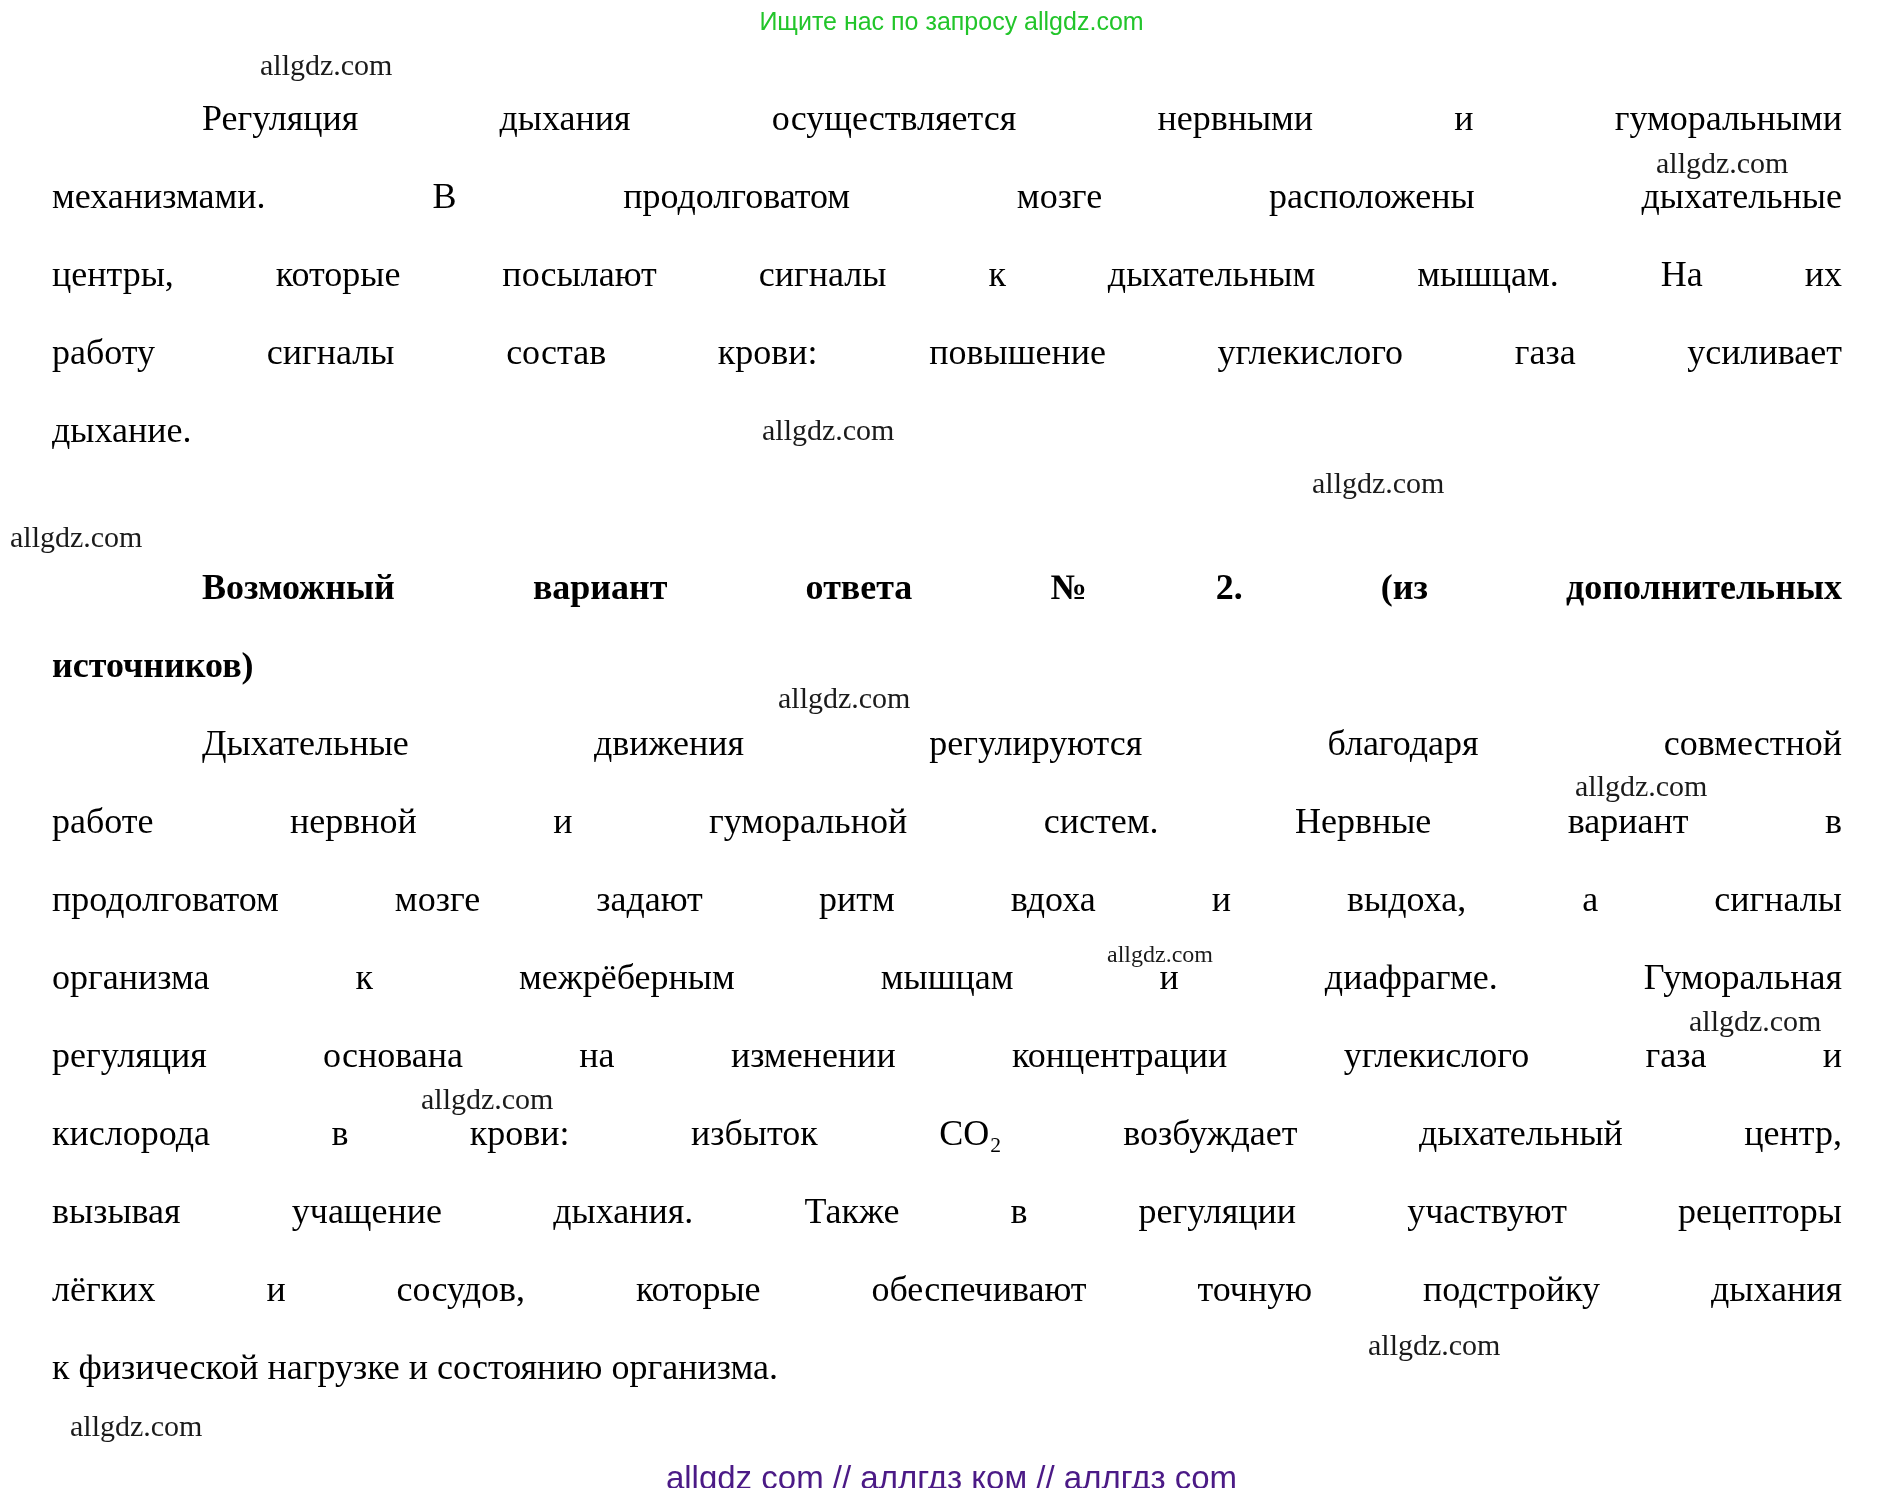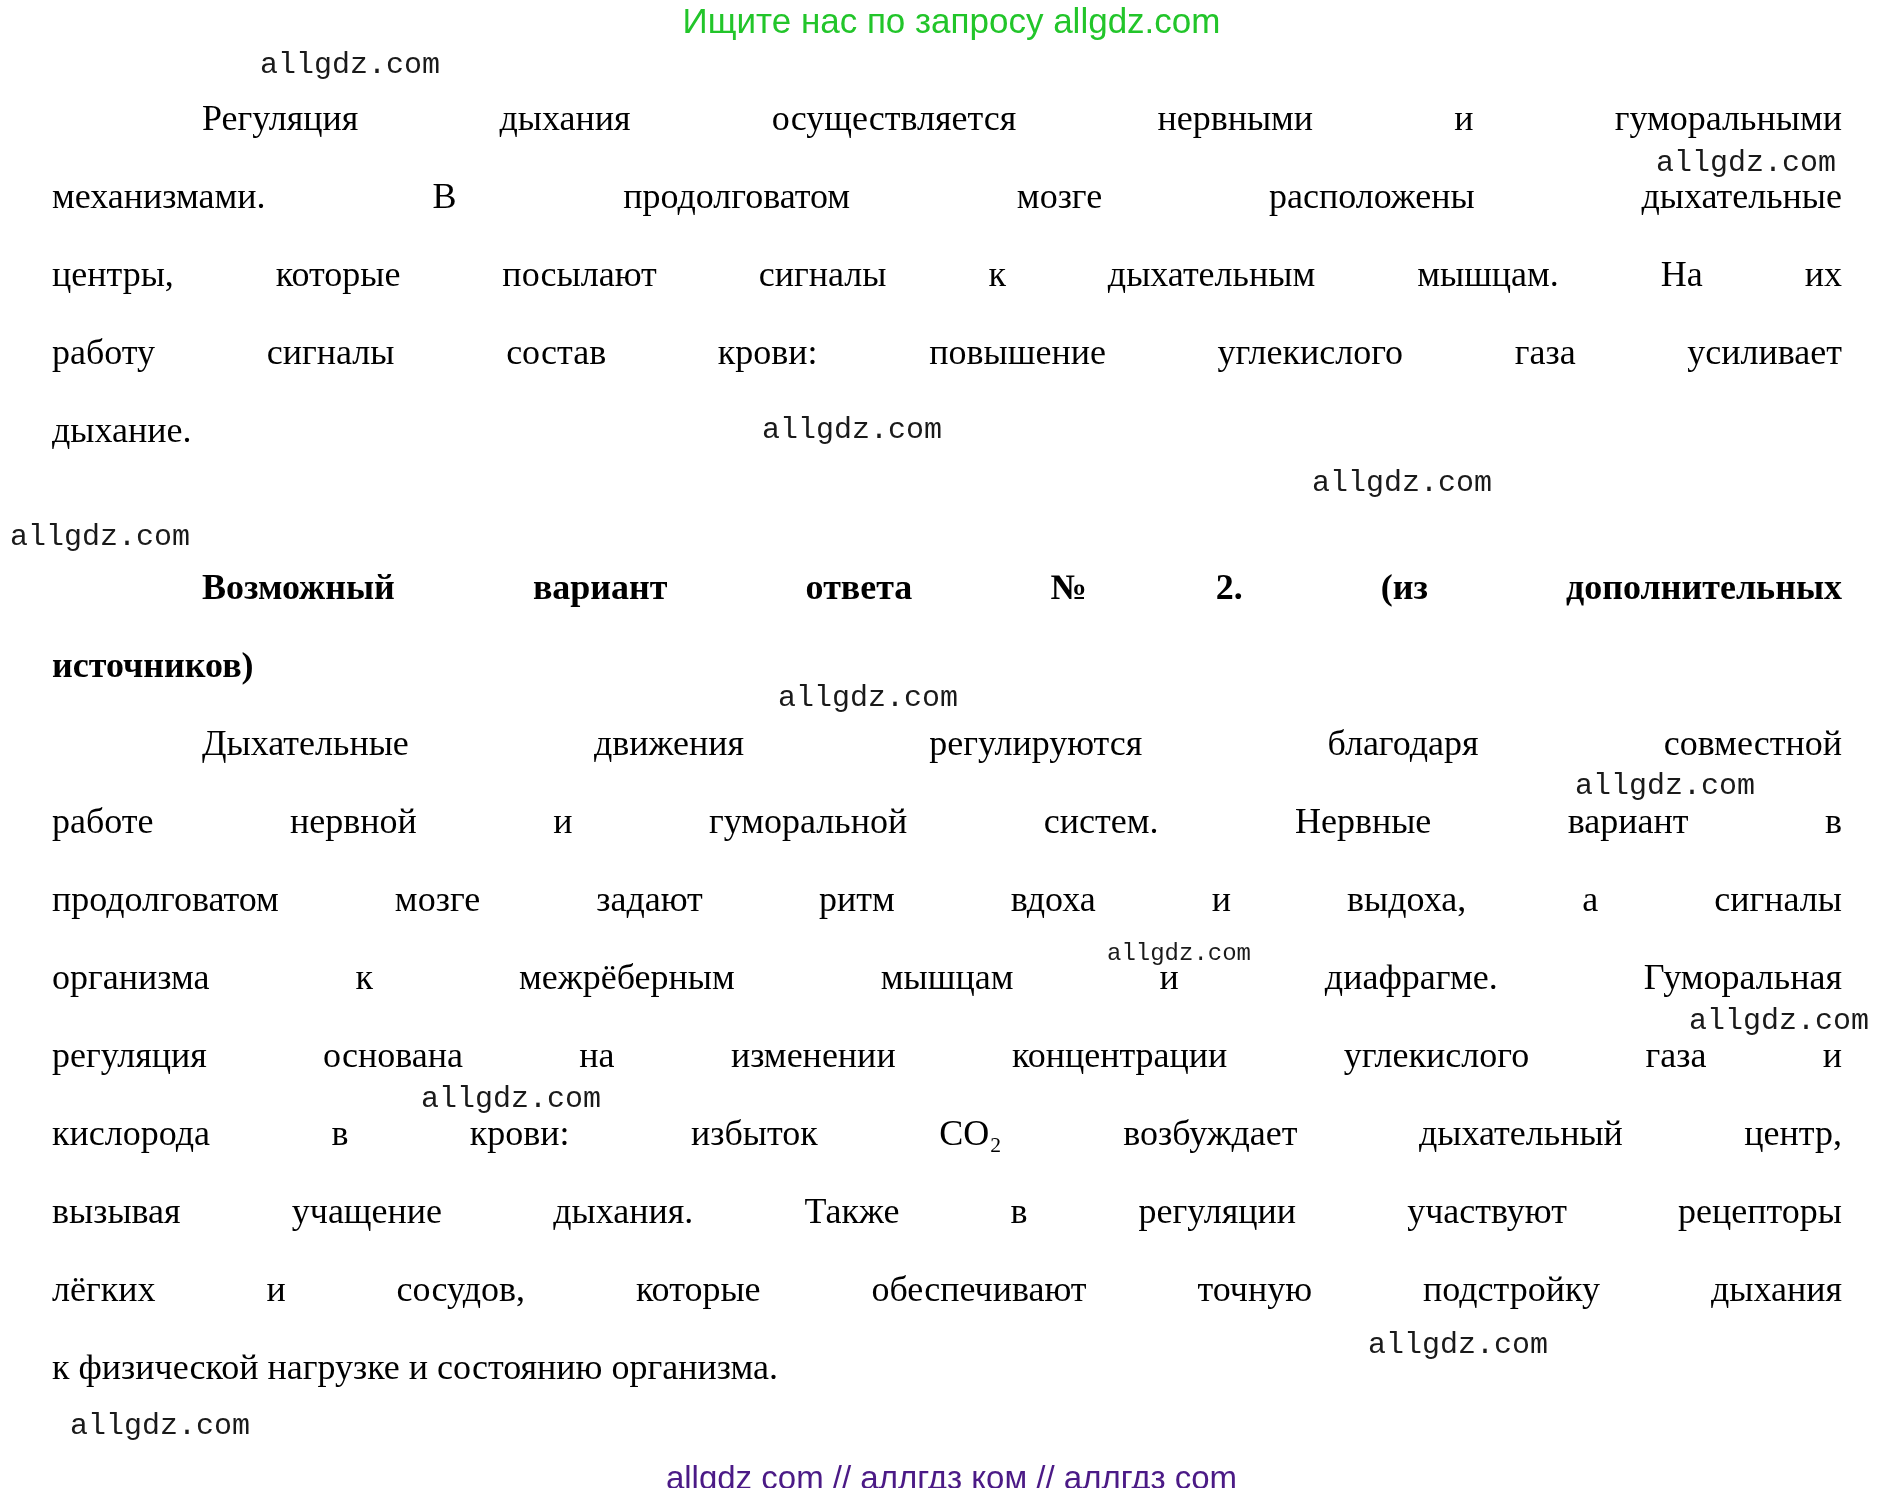--- a/index.html
+++ b/index.html
@@ -1,33 +1,33 @@
 <!DOCTYPE html>
 <html><head>
 <meta charset="utf-8">
 <style>
   html, body { margin:0; padding:0; background:#ffffff; }
   body { width:1903px; height:1488px; position:relative; overflow:hidden; }
   .top-banner {
     position:absolute; left:0; width:1903px; top:0; height:40px;
     text-align:center; color:#22c52a;
-    font-family:"Liberation Sans", sans-serif; font-size:35px; line-height:42px;
+    font-family:"Liberation Sans", sans-serif; font-size:25px; line-height:42px;
   }
   .page-body { position:absolute; left:52px; width:1790px; top:0; }
   .line {
     position:absolute; left:0; width:1790px;
     font-family:"Liberation Serif", serif; font-size:36px; line-height:60px;
     color:#000; white-space:nowrap;
     text-align:justify; text-align-last:justify;
   }
   .line.indent { left:150px; width:1640px; }
   .line.last { text-align-last:left; }
   .line.bold { font-weight:bold; }
   .wm {
-    position:absolute; font-family:Liberation Mono, monospace;
+    position:absolute; font-family:Liberation Serif, serif;
     font-size:30px; line-height:34px; color:#1a1a1a; white-space:nowrap;
   }
   .wm.small { font-size:24px; }
   .footer {
     position:absolute; left:0; width:1903px; top:1458px; text-align:center;
     font-family:"Liberation Sans", sans-serif; font-size:33px; line-height:40px;
     color:#4b1a86;
   }
 </style>
 </head>

